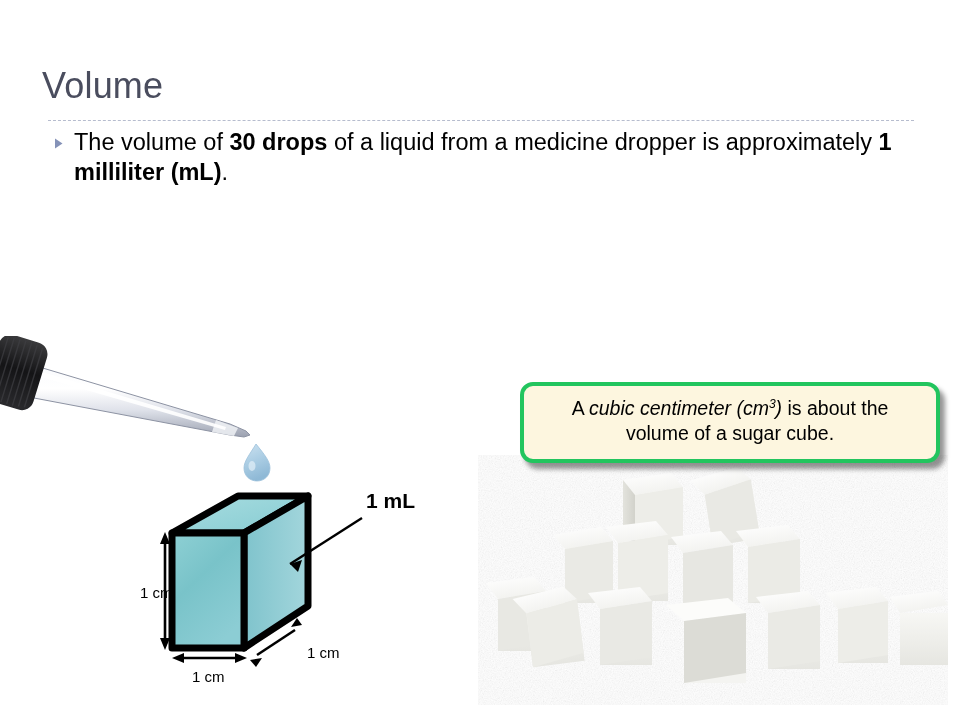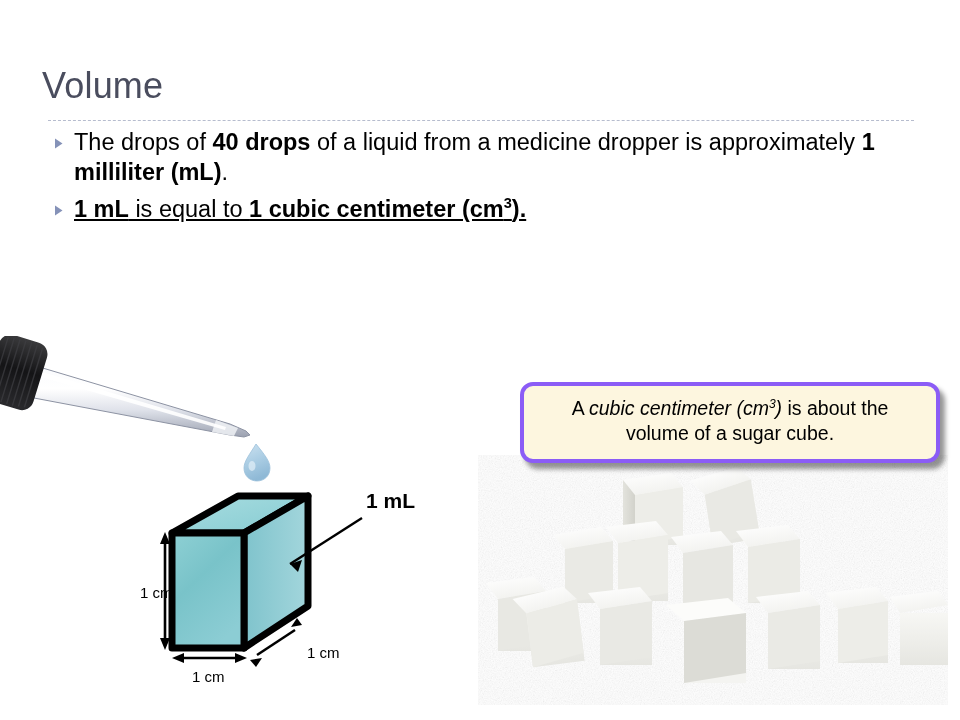--- a/index.html
+++ b/index.html
@@ -84,21 +84,21 @@
   }
 
   
   #callout {
     position: absolute;
     left: 520px;
     top: 382px;
     width: 420px;
     box-sizing: border-box;
     background: #FDF6DF;
-    border: 4px solid #8b5cf6;
+    border: 4px solid #22c55e;
     border-radius: 13px;
     padding: 10px 16px 12px;
     text-align: center;
     font-size: 19.5px;
     line-height: 1.30;
     color: #000000;
     box-shadow: 5px 6px 5px rgba(0,0,0,0.42);
   }
   #callout i { font-style: italic; }
 
@@ -112,31 +112,23 @@
 <div id="title-divider"></div>
 
 <div id="bullet-list">
 
   <div class="bullet-row">
     <span class="bullet-marker">
       <svg width="13" height="13" viewBox="0 0 13 13" aria-hidden="true">
         <polygon points="3,1.5 10.5,6.5 3,11.5" fill="#8592B8"></polygon>
       </svg>
     </span>
-    <span class="bullet-text"><span>The drops of </span><b>40 drops</b><span> of a liquid from a medicine dropper is approximately </span><b>1 milliliter (mL)</b><span>.</span></span>
+    <span class="bullet-text"><span>The volume of </span><b>30 drops</b><span> of a liquid from a medicine dropper is approximately </span><b>1 milliliter (mL)</b><span>.</span></span>
   </div>
 
-  <div class="bullet-row">
-    <span class="bullet-marker">
-      <svg width="13" height="13" viewBox="0 0 13 13" aria-hidden="true">
-        <polygon points="3,1.5 10.5,6.5 3,11.5" fill="#8592B8"></polygon>
-      </svg>
-    </span>
-    <span class="bullet-text u-all"><b>1 mL</b><span> is equal to </span><b>1 cubic centimeter (cm</b><b><sup>3</sup></b><b>).</b></span>
-  </div>
 
 </div>
 
 <div id="dropper">
   <svg width="310" height="150" viewBox="0 0 310 150" aria-hidden="true">
     <defs>
       <linearGradient id="glassGrad" x1="0" y1="0" x2="0" y2="1">
         <stop offset="0%" stop-color="#FAFBFD"></stop>
         <stop offset="32%" stop-color="#FFFFFF"></stop>
         <stop offset="62%" stop-color="#DFE2EA"></stop>

